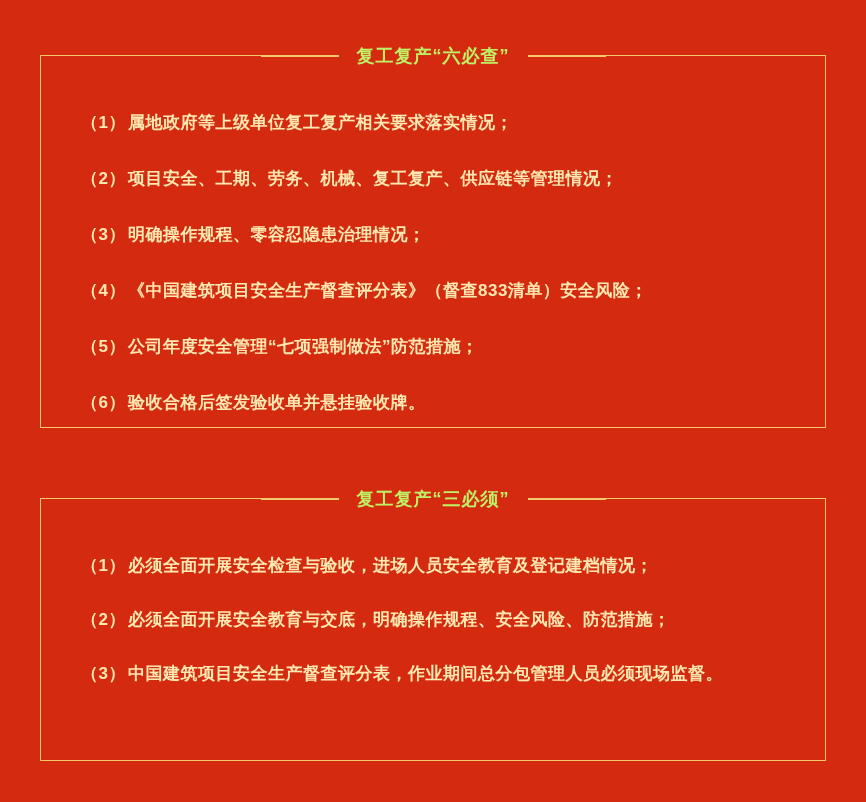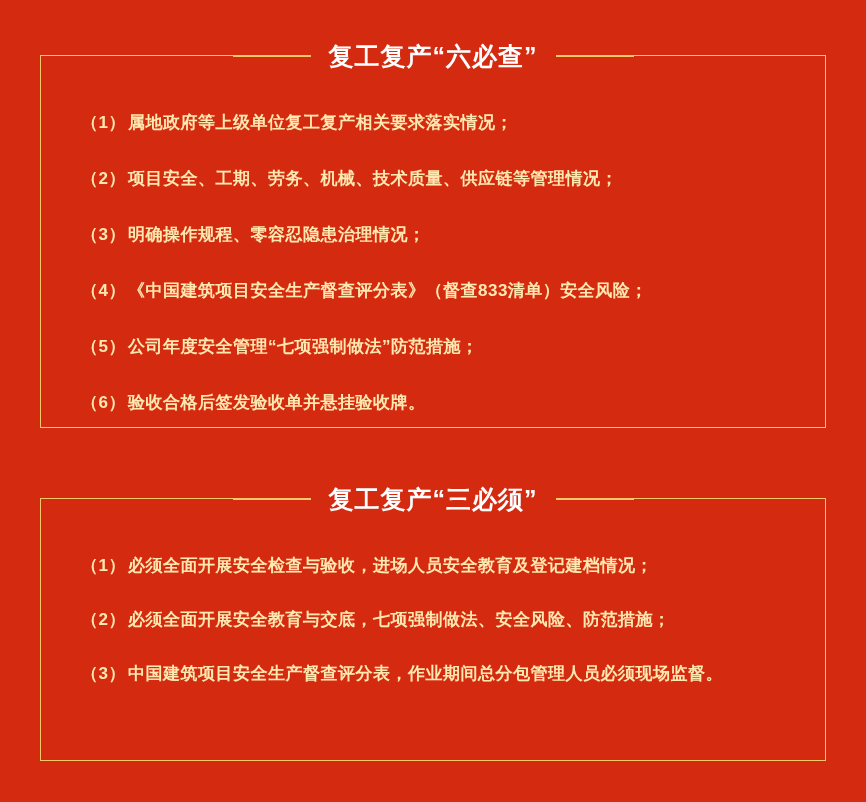--- a/index.html
+++ b/index.html
@@ -51,23 +51,23 @@
     align-items: center;
     justify-content: center;
     pointer-events: none;
   }
   .title-rule {
     width: 78px;
     height: 1px;
     background: #f3c96b;
   }
   .card-title {
-    font-size: 25px;
+    font-size: 18px;
     font-weight: bold;
-    color: #ffffff;
+    color: #bef264;
     letter-spacing: 1px;
     background: #d42a10;
     padding: 0 18px;
     line-height: 30px;
     white-space: nowrap;
   }
 
   
   .item-list {
     list-style: none;
@@ -107,21 +107,21 @@
       <span class="card-title">复工复产“六必查”</span>
       <span class="title-rule"></span>
     </div>
     <ul class="item-list">
       <li class="item">
         <span class="item-num">（1）</span>
         <span class="item-text">属地政府等上级单位复工复产相关要求落实情况；</span>
       </li>
       <li class="item">
         <span class="item-num">（2）</span>
-        <span class="item-text">项目安全、工期、劳务、机械、技术质量、供应链等管理情况；</span>
+        <span class="item-text">项目安全、工期、劳务、机械、复工复产、供应链等管理情况；</span>
       </li>
       <li class="item">
         <span class="item-num">（3）</span>
         <span class="item-text">明确操作规程、零容忍隐患治理情况；</span>
       </li>
       <li class="item">
         <span class="item-num">（4）</span>
         <span class="item-text">《中国建筑项目安全生产督查评分表》（督查833清单）安全风险；</span>
       </li>
       <li class="item">
@@ -141,21 +141,21 @@
       <span class="card-title">复工复产“三必须”</span>
       <span class="title-rule"></span>
     </div>
     <ul class="item-list">
       <li class="item">
         <span class="item-num">（1）</span>
         <span class="item-text">必须全面开展安全检查与验收，进场人员安全教育及登记建档情况；</span>
       </li>
       <li class="item">
         <span class="item-num">（2）</span>
-        <span class="item-text">必须全面开展安全教育与交底，七项强制做法、安全风险、防范措施；</span>
+        <span class="item-text">必须全面开展安全教育与交底，明确操作规程、安全风险、防范措施；</span>
       </li>
       <li class="item">
         <span class="item-num">（3）</span>
         <span class="item-text">中国建筑项目安全生产督查评分表，作业期间总分包管理人员必须现场监督。</span>
       </li>
     </ul>
   </section>
 
 </div>
 

